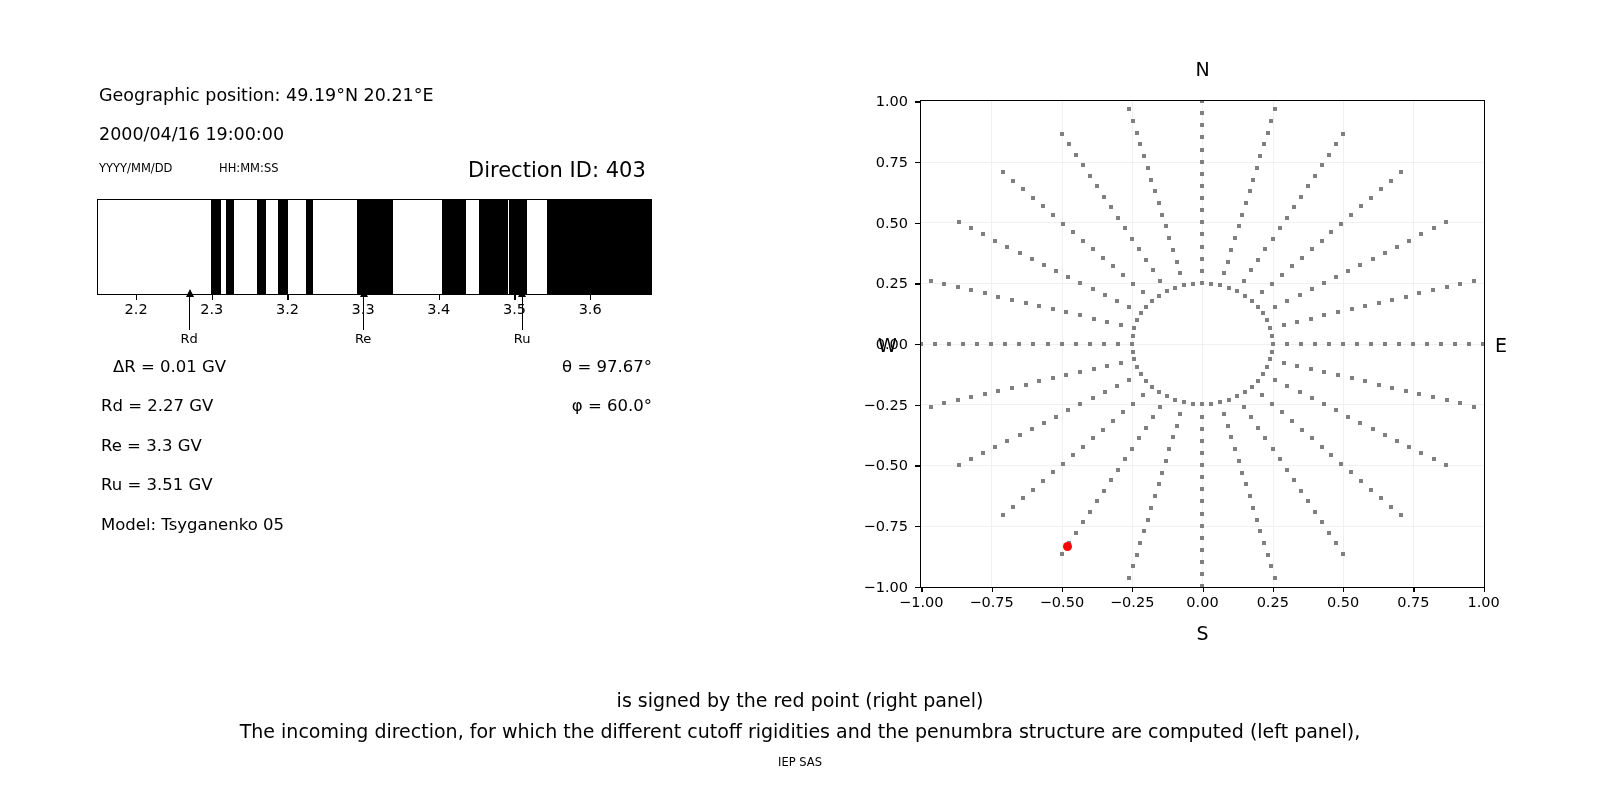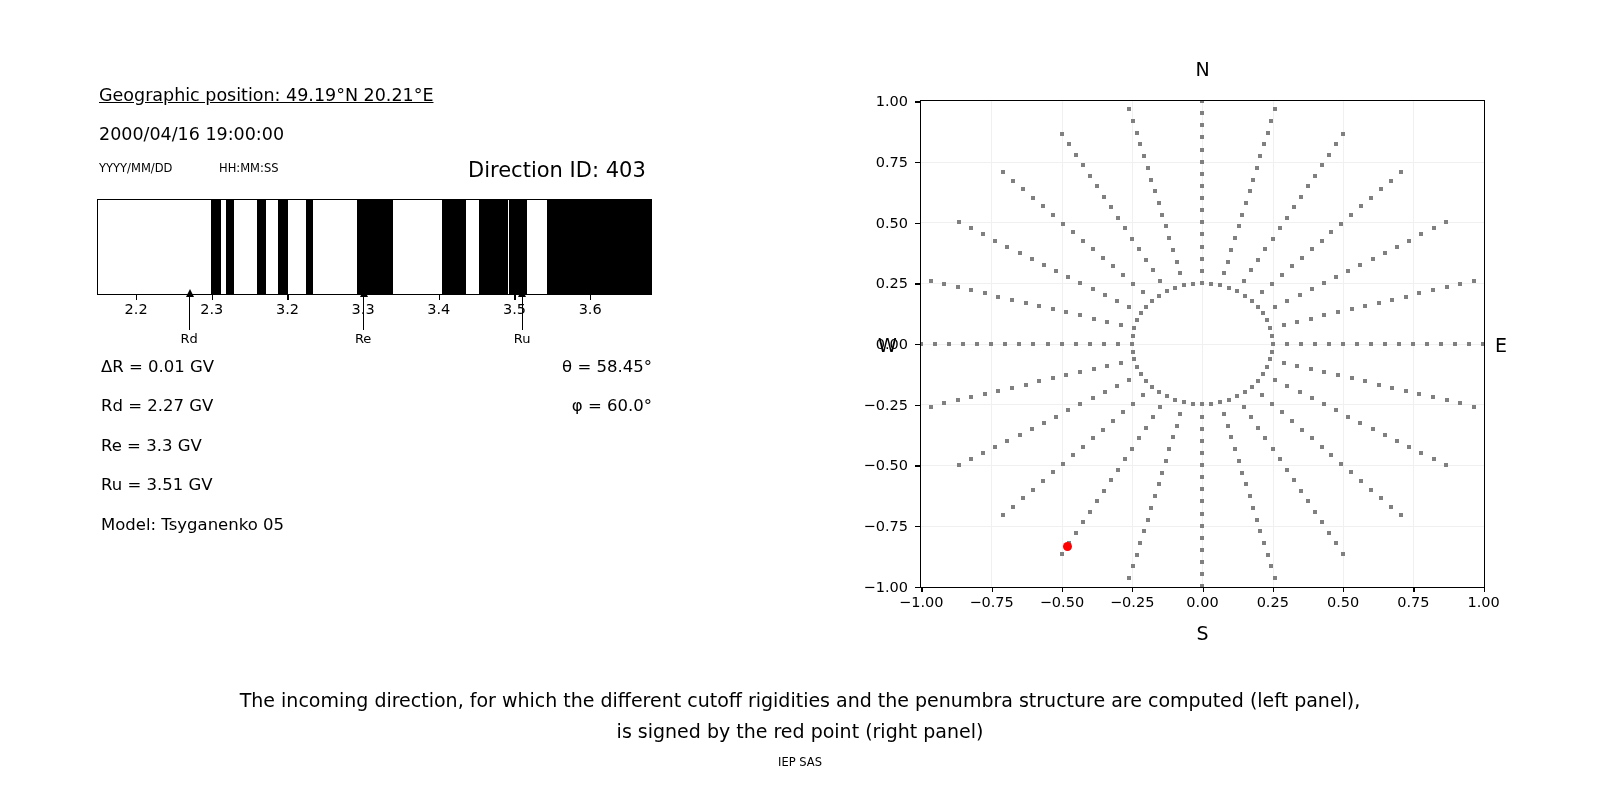--- a/index.html
+++ b/index.html
@@ -10,21 +10,21 @@
     font-family: "DejaVu Sans", "Liberation Sans", sans-serif;
     color: #000000;
     position: relative;
     overflow: hidden;
   }
 
   
   #left-panel { position: absolute; left: 0; top: 0; width: 760px; height: 660px; }
 
   .hdr-line { position: absolute; font-size: 17.5px; white-space: nowrap; }
-  #geo-position { left: 99px; top: 85px; text-decoration: underline; }
+  #geo-position { left: 99px; top: 85px; }
   #datetime     { left: 99px; top: 124px; }
   #fmt-date  { position: absolute; left: 99px;  top: 161px; font-size: 11.5px; }
   #fmt-time  { position: absolute; left: 219px; top: 161px; font-size: 11.5px; }
   #direction-id { position: absolute; left: 468px; top: 158px; font-size: 21px; white-space: nowrap; }
 
   
   #penumbra-wrap { position: absolute; left: 97px; top: 199px; width: 555px; height: 96px; }
   #penumbra-bar {
     position: absolute; left: 0; top: 0; width: 100%; height: 100%;
     background: #ffffff; border: 1.3px solid #000000; overflow: hidden;
@@ -127,26 +127,26 @@
       <div class="tick-label" style="left: 493.163px;">3.6</div>
     </div>
 
   <div id="param-list"></div>
 <div class="annot-arrow" style="left: 189.105px; top: 296px; height: 34px;"></div>
     <div class="annot-label" style="left: 189.105px; top: 331px;">Rd</div>
     <div class="annot-arrow" style="left: 363.149px; top: 296px; height: 34px;"></div>
     <div class="annot-label" style="left: 363.149px; top: 331px;">Re</div>
     <div class="annot-arrow" style="left: 522.059px; top: 296px; height: 34px;"></div>
     <div class="annot-label" style="left: 522.059px; top: 331px;">Ru</div>
-    <div class="param param-left" style="top: 357px;">ΔR = 0.01 GV</div>
+    <div class="param param-left" style="top: 357px; margin-left: 12px;">ΔR = 0.01 GV</div>
     <div class="param param-left" style="top: 396.4px;">Rd = 2.27 GV</div>
     <div class="param param-left" style="top: 435.8px;">Re = 3.3 GV</div>
     <div class="param param-left" style="top: 475.2px;">Ru = 3.51 GV</div>
     <div class="param param-left" style="top: 514.6px;">Model: Tsyganenko 05</div>
-    <div class="param param-right" style="top: 357px;">θ = 58.45°</div>
+    <div class="param param-right" style="top: 357px;">θ = 97.67°</div>
     <div class="param param-right" style="top: 396.4px;">φ = 60.0°</div>
   </div>
 
 <div id="right-panel">
   <div id="label-n">N</div>
   <div id="label-s">S</div>
   <div id="label-w">W</div>
   <div id="label-e">E</div>
 
   <div id="plot-box">
@@ -632,16 +632,16 @@
       <div class="xtick-mark" style="left: 583.1px; top: 586.7px;"></div>
       <div class="xtick-label" style="left: 583.1px; top: 594.4px;">0.50</div>
       <div class="xtick-mark" style="left: 653.4px; top: 586.7px;"></div>
       <div class="xtick-label" style="left: 653.4px; top: 594.4px;">0.75</div>
       <div class="xtick-mark" style="left: 723.7px; top: 586.7px;"></div>
       <div class="xtick-label" style="left: 723.7px; top: 594.4px;">1.00</div>
     </div>
 </div>
 
 <div id="caption">
+  <div>is signed by the red point (right panel)</div>
   <div>The incoming direction, for which the different cutoff rigidities and the penumbra structure are computed (left panel),</div>
-  <div>is signed by the red point (right panel)</div>
 </div>
 <div id="footer">IEP SAS</div>
 
 </body></html>

